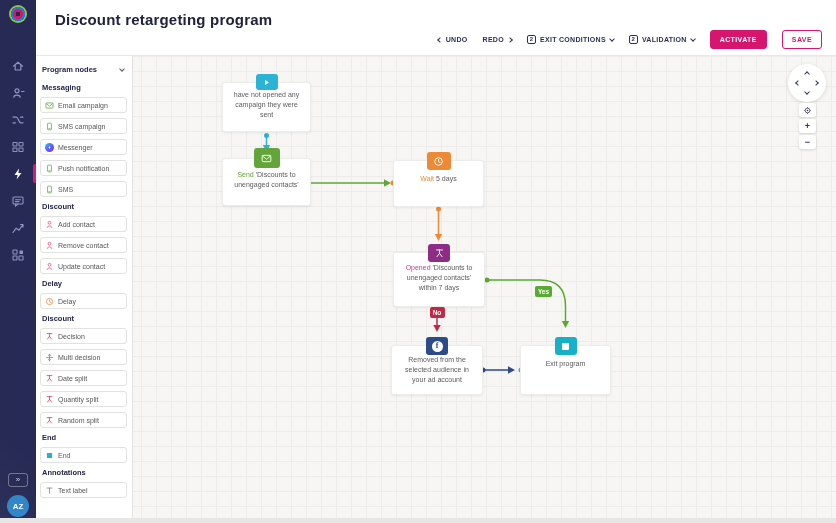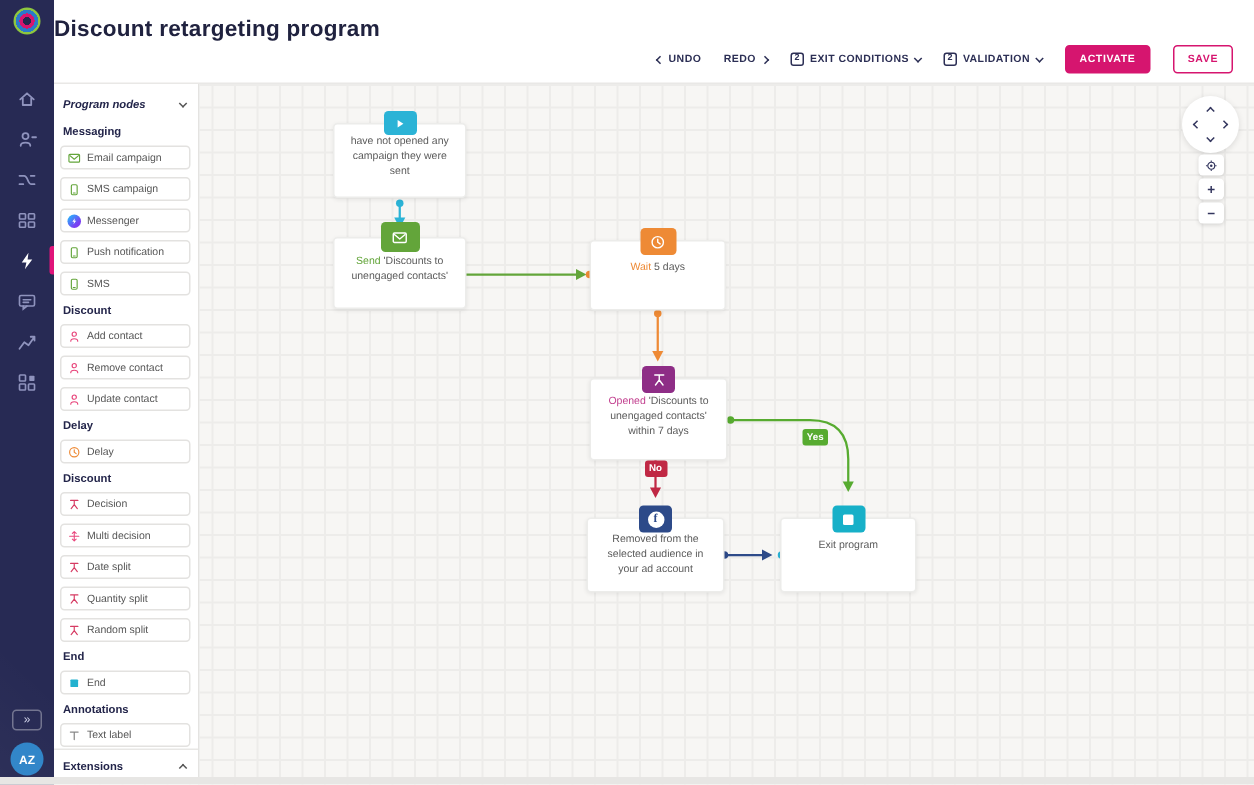--- a/index.html
+++ b/index.html
@@ -18,21 +18,21 @@
   .rail-item.active { color:#ffffff; }
   .rail-item.active::after { content:""; position:absolute; right:0; top:4px; width:3px; height:19px; background:#e0147a; border-radius:2px 0 0 2px; }
   .rail-bottom { position:absolute; left:0; bottom:0; width:36px; display:flex; flex-direction:column; align-items:center; gap:8px; padding-bottom:6px; }
   .expand-btn { width:20px; height:14px; border:1px solid rgba(255,255,255,.35); border-radius:3px; color:#cfd2e8;
                 font-size:8px; line-height:12px; text-align:center; cursor:pointer; }
   .avatar { width:22px; height:22px; border-radius:50%; background:#2e84c8; color:#fff; font-size:8px; font-weight:bold;
             display:flex; align-items:center; justify-content:center; cursor:pointer; }
 
   
   .hdr { position:absolute; left:36px; top:0; right:0; height:56px; background:#fff; border-bottom:1px solid #e9e8e6; z-index:30; }
-  .page-title { position:absolute; left:0; top:11px; font-size:15px; font-weight:bold; color:#20223f; letter-spacing:.2px; }
+  .page-title { position:absolute; left:19px; top:11px; font-size:15px; font-weight:bold; color:#20223f; letter-spacing:.2px; }
   .toolbar { position:absolute; right:14px; top:30px; height:19px; display:flex; align-items:center; gap:15px; }
   .tb-txt { font-size:7px; font-weight:bold; color:#2c2f55; letter-spacing:.3px; display:flex; align-items:center; gap:4px; cursor:pointer; }
   .chev { width:4px; height:4px; border-right:1.2px solid #2c2f55; border-bottom:1.2px solid #2c2f55; display:inline-block; }
   .chev.l { transform:rotate(135deg); } .chev.r { transform:rotate(-45deg); }
   .chev.d { transform:rotate(45deg); margin-top:-2px; } .chev.u { transform:rotate(-135deg); margin-top:2px; }
   .chev.grey { border-color:#555; }
   .badge { width:9px; height:9px; border:1px solid #2c2f55; border-radius:2px; font-size:6px; line-height:7px; text-align:center; color:#2c2f55; }
   .btn { font-size:7px; font-weight:bold; letter-spacing:.4px; border-radius:3px; padding:5px 9px; cursor:pointer; }
   .btn-activate { background:#d6156f; color:#fff; border:1px solid #d6156f; }
   .btn-save { background:#fff; color:#d6156f; border:1px solid #d6156f; }
@@ -40,21 +40,21 @@
   
   .canvas { position:absolute; left:36px; top:56px; width:800px; height:467px; background-color:#f7f6f4;
             background-image:linear-gradient(#edecea 1px, transparent 1px), linear-gradient(90deg,#edecea 1px, transparent 1px);
             background-size:15px 15px; }
   .bottom-strip { position:absolute; left:0; bottom:0; width:836px; height:5px; background:#e7e6e4; z-index:60; }
 
   
   .panel { position:absolute; left:0; top:0; width:97px; height:467px; background:#fff; border-right:1px solid #e4e3e1;
            z-index:20; display:flex; flex-direction:column; }
   .panel-scroll { padding:7px 5px 0 4px; flex:1 1 auto; overflow:hidden; }
-  .panel-hdr { display:flex; align-items:center; justify-content:space-between; padding:2px 3px 6px 2px; cursor:pointer;font-style:italic; }
+  .panel-hdr { display:flex; align-items:center; justify-content:space-between; padding:2px 3px 6px 2px; cursor:pointer; }
   .panel-hdr span { font-size:7.5px; font-weight:bold; color:#23254a; }
   .stitle { font-size:7.5px; font-weight:bold; color:#23254a; margin:3px 0 5px 2px; }
   .titem { display:flex; align-items:center; gap:4px; width:87px; height:16px; border:1px solid #e3e2e0; border-radius:3px;
            background:#fff; padding:0 4px; margin-bottom:5px; cursor:grab; }
   .titem span.lbl { font-size:7px; color:#565656; white-space:nowrap; }
   .titem svg { width:9px; height:9px; flex:0 0 auto; }
   .ic-green { color:#63a53a; } .ic-pink { color:#e8457b; } .ic-orange { color:#ee8a35; }
   .ic-red { color:#d63b63; } .ic-cyan { color:#22b1cf; } .ic-grey { color:#8a8a8a; }
   .msgr { width:9px; height:9px; border-radius:50%; background:linear-gradient(135deg,#19c7ff,#7a3ff2 70%); flex:0 0 auto;
           display:flex; align-items:center; justify-content:center; }
@@ -383,24 +383,20 @@
         </div>
 
       <div class="stitle">Annotations</div>
       <div class="titem">
         <svg class="ic-grey" viewBox="0 0 14 14">
             <use href="#i-text"></use>
           </svg>
         <span class="lbl">Text label</span>
         </div>
     </div>
-    <div class="panel-foot">
-      <span>Extensions</span>
-        <span class="chev u grey"></span>
-    </div>
   </div>
 
   <div class="node" style="left:186px;top:26px;width:89px;height:50px;padding-top:7px;">
     <div class="node-icon" style="width:22px;height:16px;background:#2bb3d6;">
       <svg viewBox="0 0 14 14" style="width:9px;height:9px;">
           <use href="#i-play"></use>
         </svg>
       </div>
     <div class="txt">have not opened any campaign they were sent</div>
   </div>

